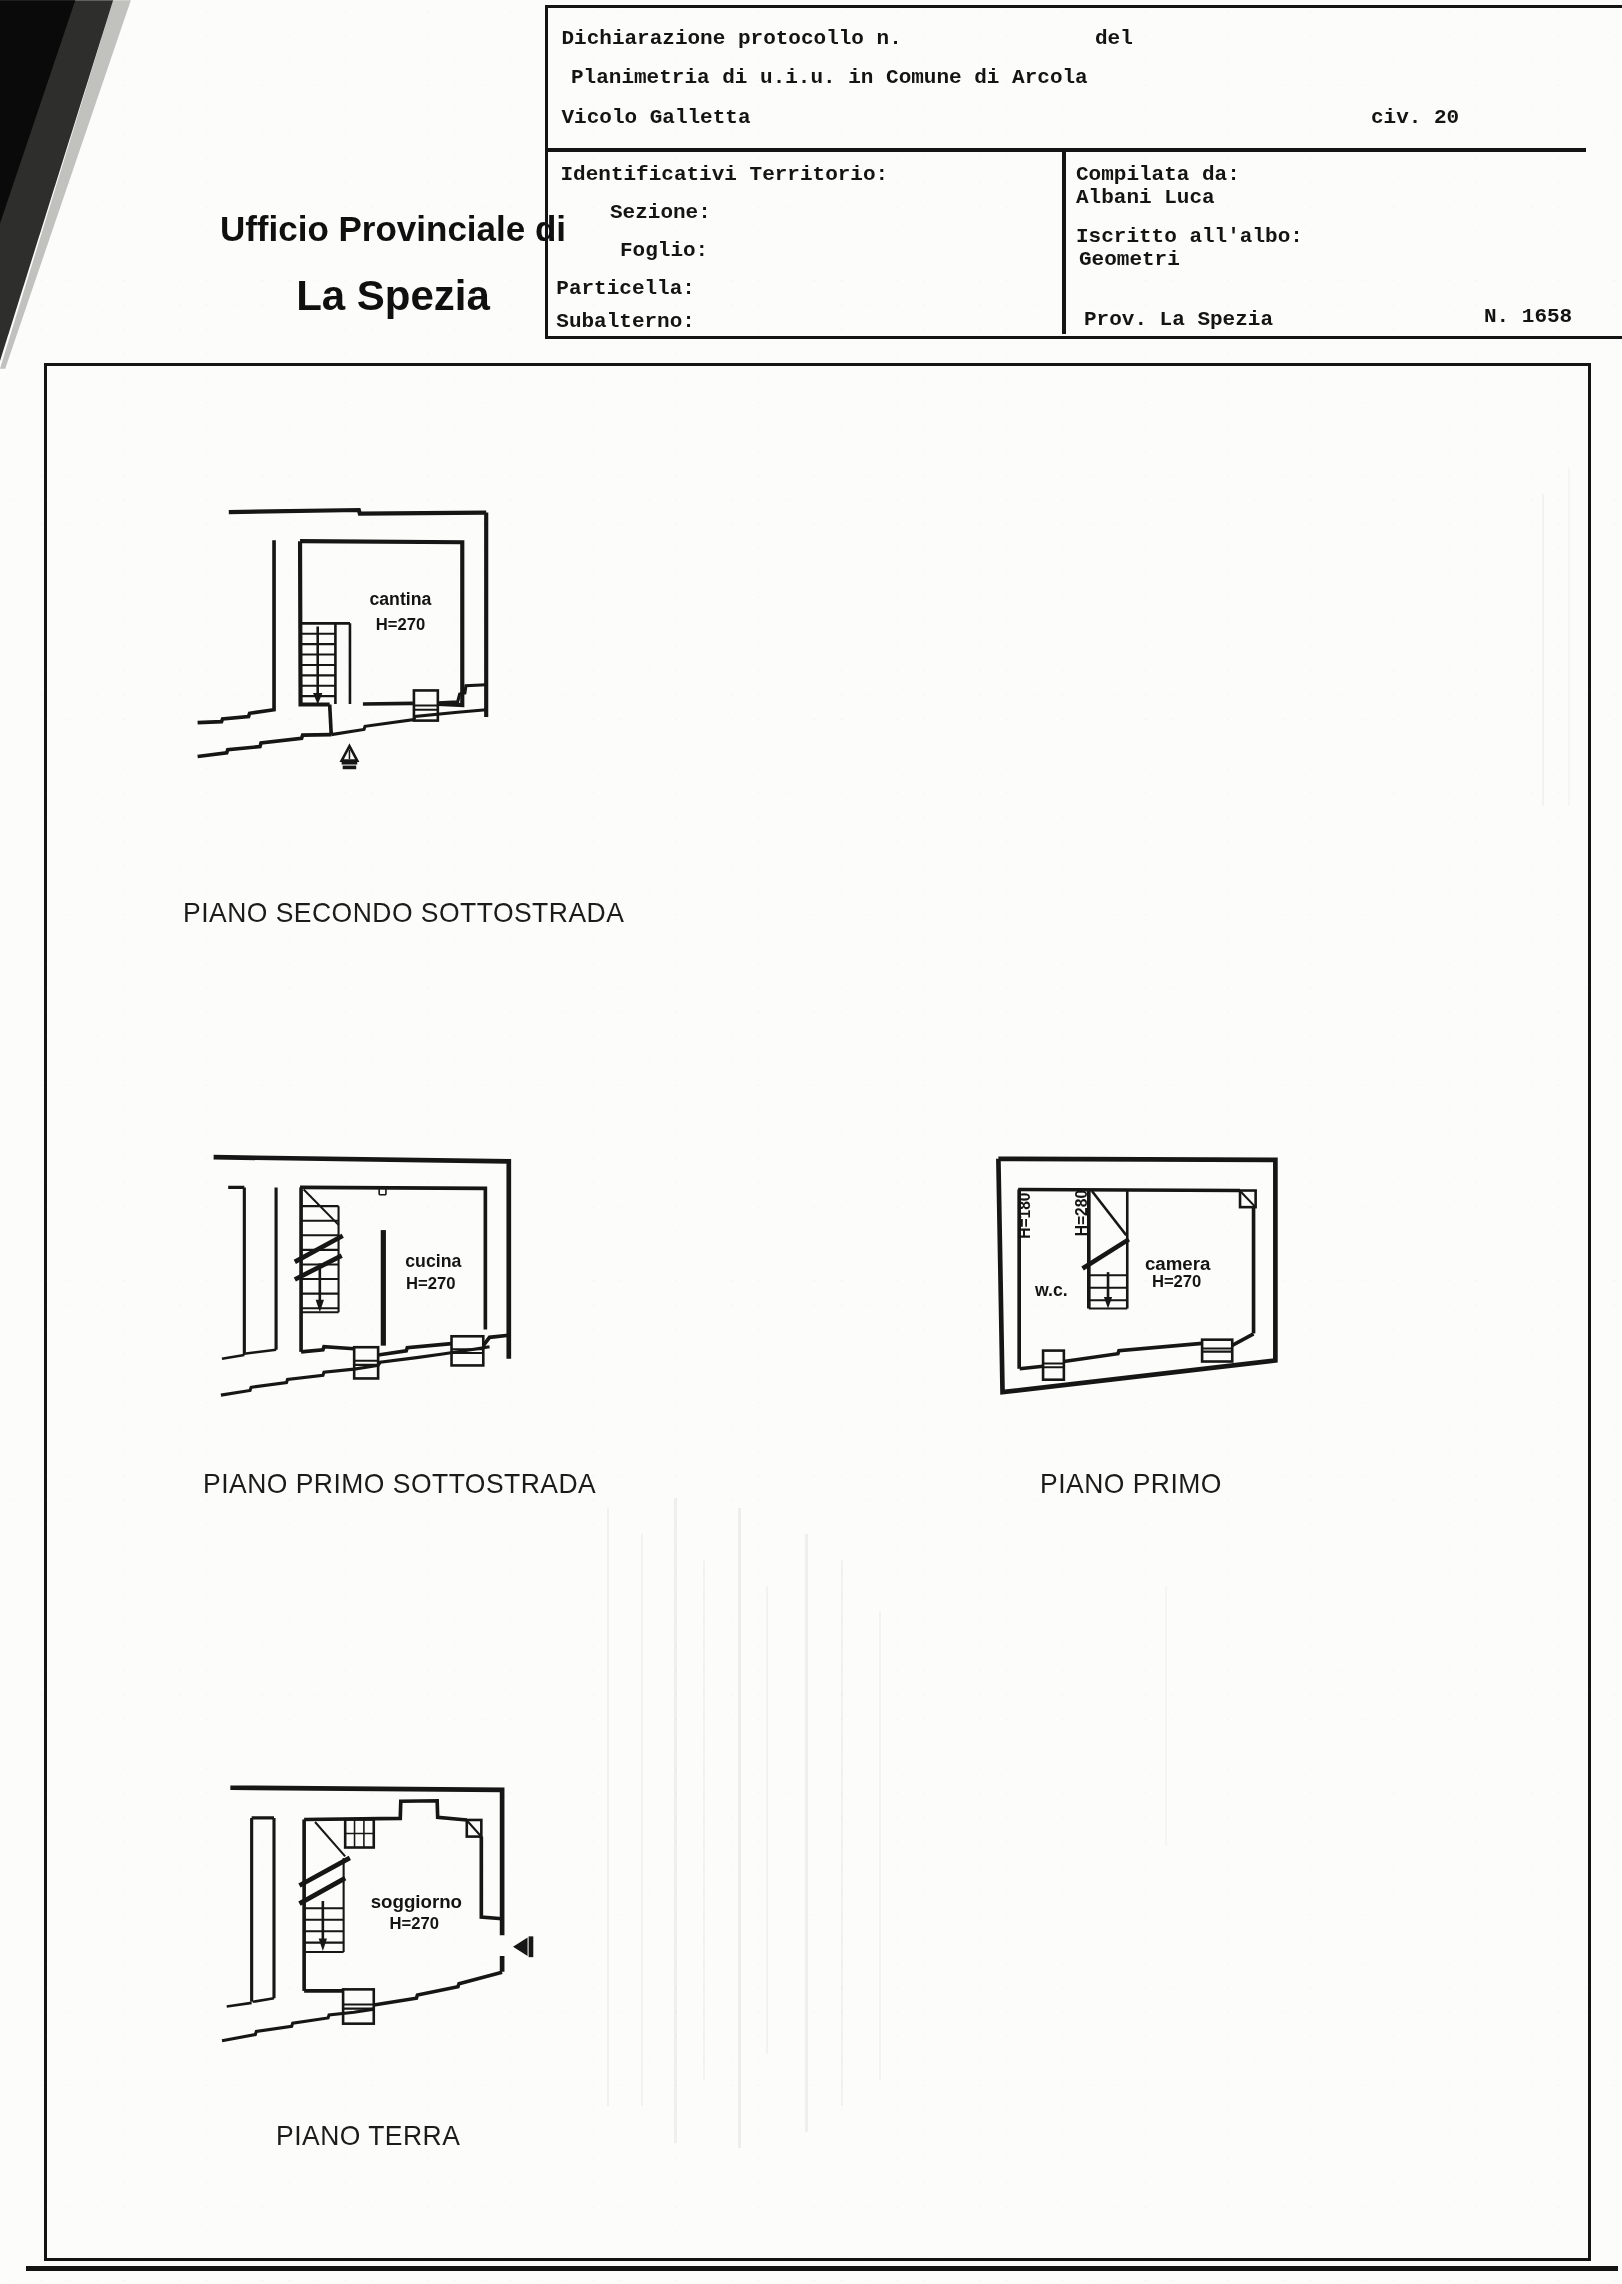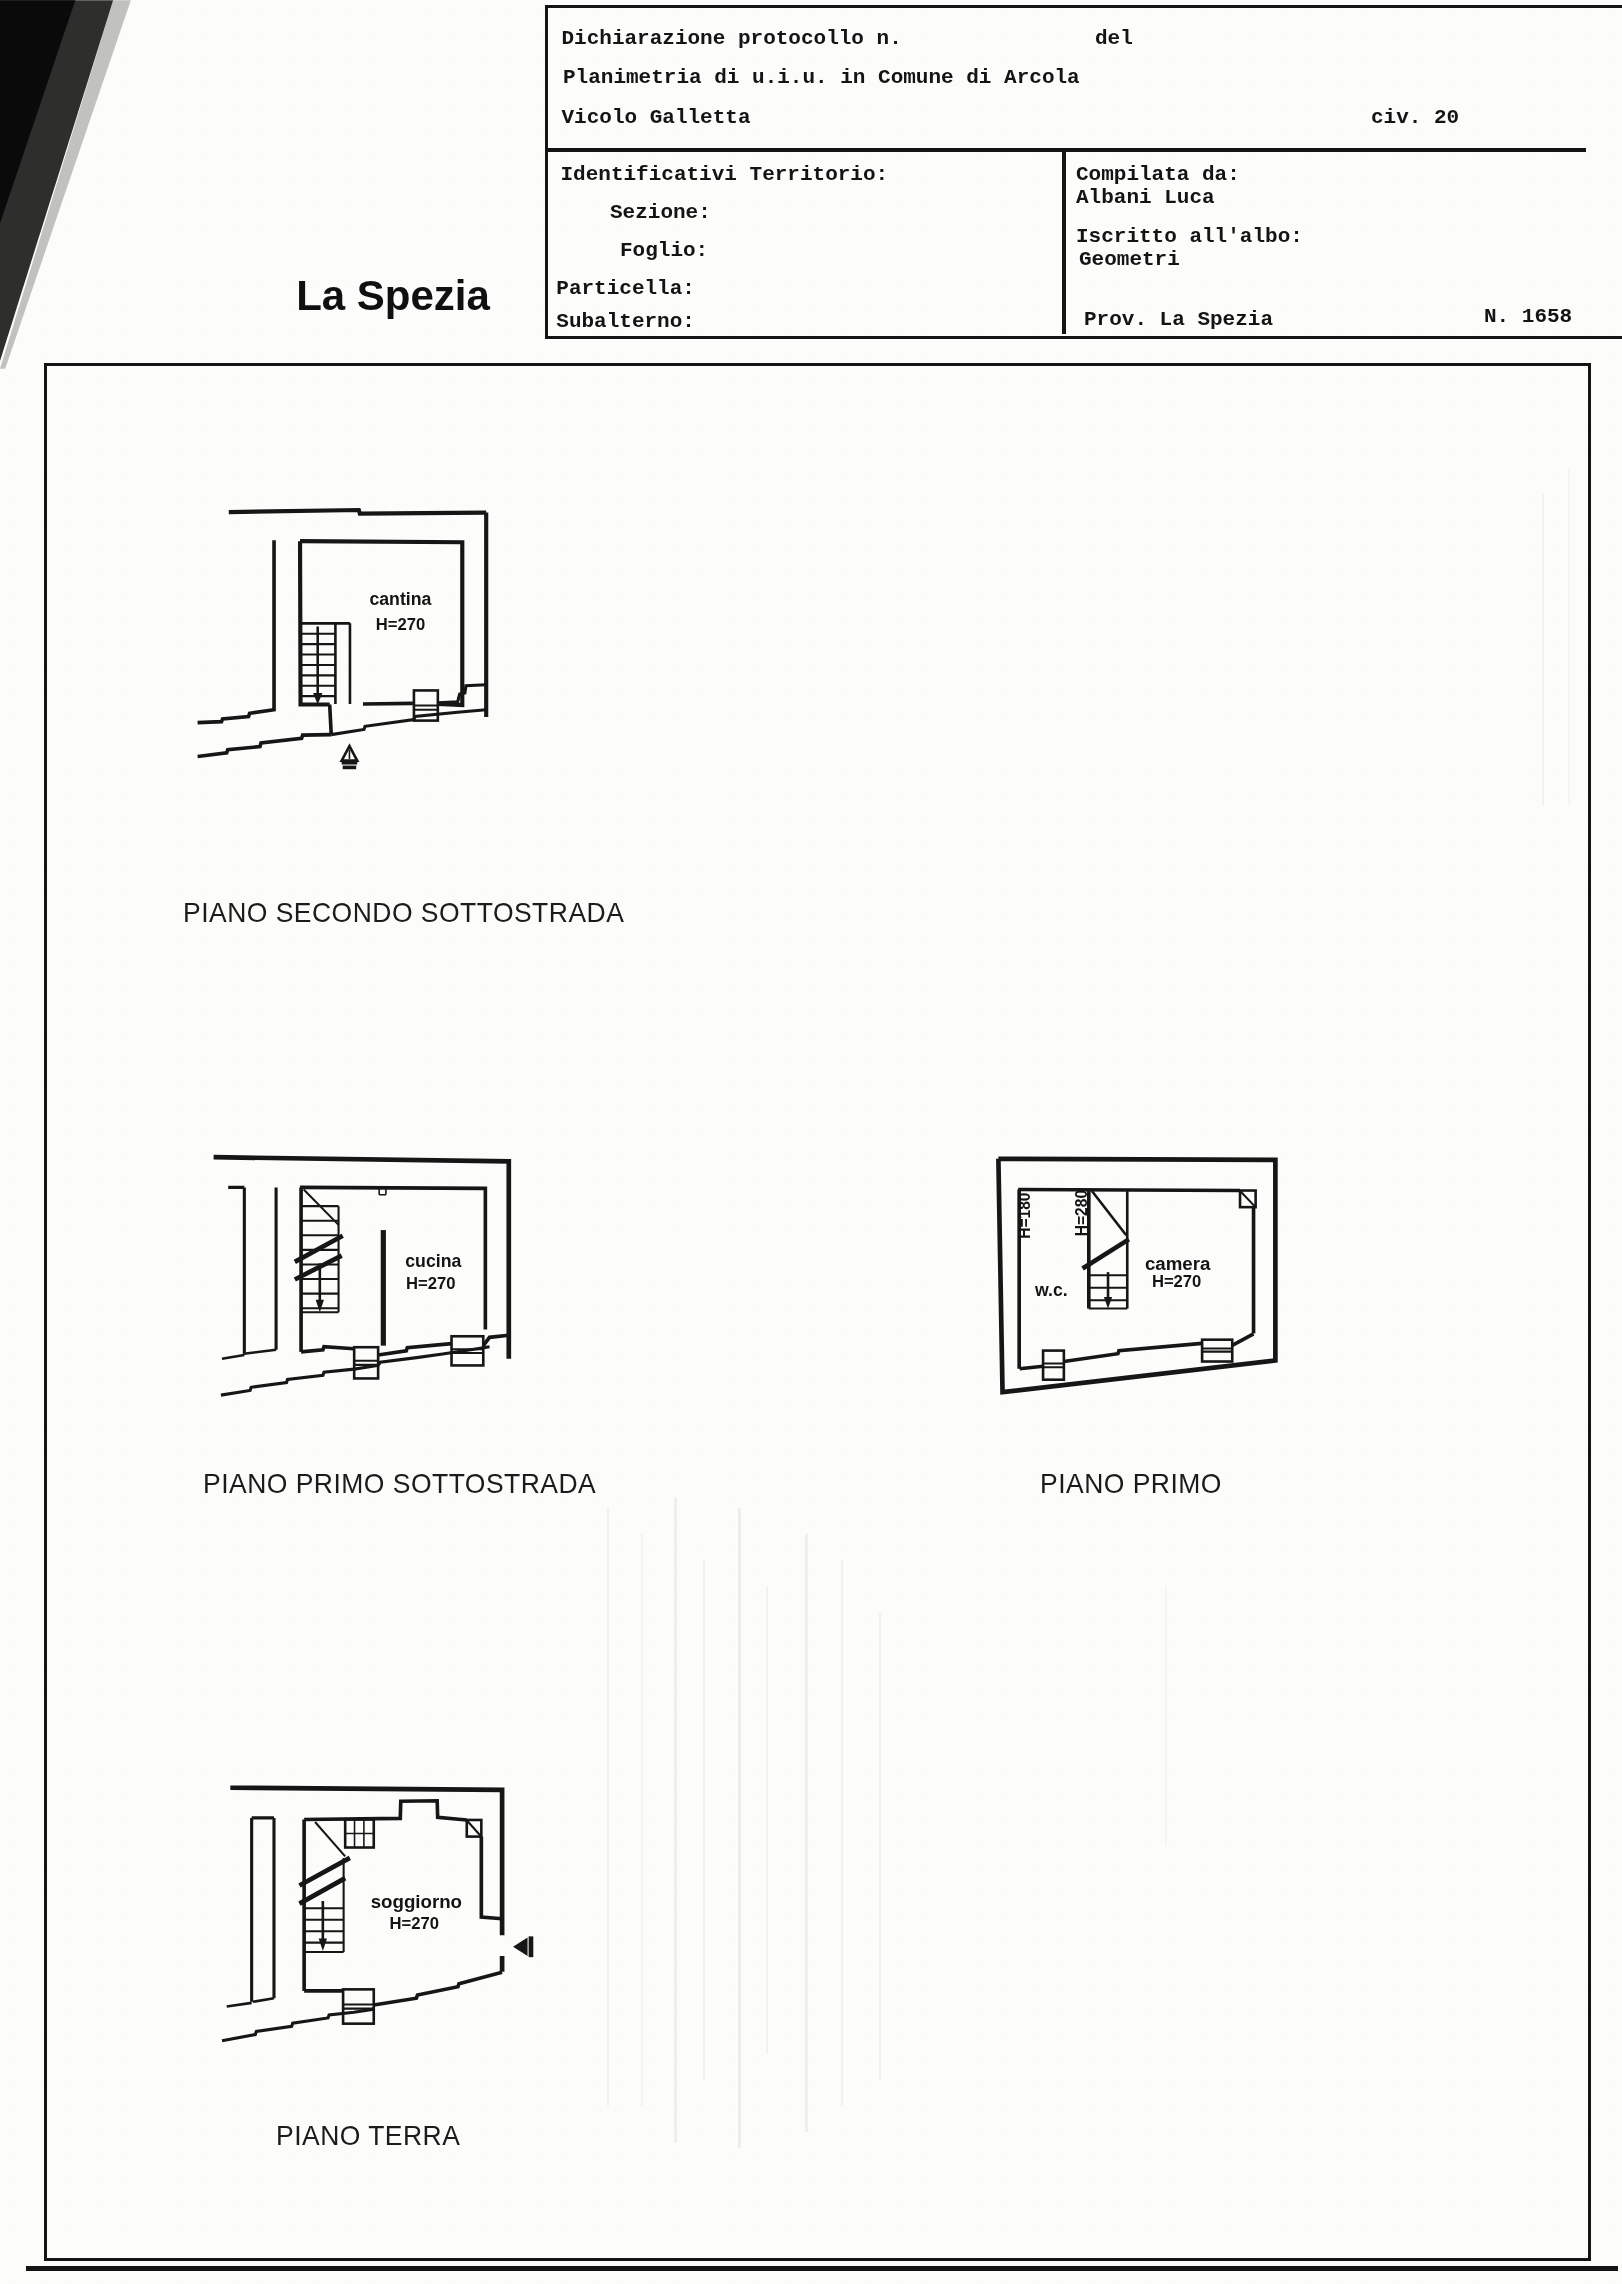--- a/index.html
+++ b/index.html
@@ -23,31 +23,32 @@
 
 <div class="page">
 
   <svg class="abs" style="left:0;top:0" width="135" height="369" viewBox="0 0 260 710">
     <polygon points="218,0 252,0 10,710 0,710" fill="#8f8f8a" opacity="0.55"></polygon>
     <polygon points="0,0 218,0 0,695" fill="#2e2e2c"></polygon>
     <polygon points="0,0 145,0 0,430" fill="#0a0a0a"></polygon>
   </svg>
 
   <div class="abs" style="left:107px; top:73px; width:572px; height:281px;">
+    <div class="hdr abs" style="top:136px; font-size:35px;">Ufficio Provinciale di</div>
     <div class="hdr abs" style="top:199px; font-size:42px;">La Spezia</div>
   </div>
 
 
   <div class="abs box" style="left:545px; top:5.2px; width:1142px; height:334px;">
     <div class="abs" style="left:0; top:140px; width:1038px; height:4.2px; background:#141414;"></div>
     <div class="abs" style="left:514px; top:140px; width:4.2px; height:186px; background:#141414;"></div>
 
     <span class="mono abs" style="left:13.5px;   top:19px;">Dichiarazione protocollo n.</span>
     <span class="mono abs" style="left:547px; top:19px;">del</span>
-    <span class="mono abs" style="left:15px;   top:58px;text-align:right;">Planimetria di u.i.u. in Comune di Arcola</span>
+    <span class="mono abs" style="left:23px;   top:58px;text-align:right;">Planimetria di u.i.u. in Comune di Arcola</span>
     <span class="mono abs" style="left:13.5px;   top:98px;">Vicolo Galletta</span>
     <span class="mono abs" style="left:823px; top:98px;">civ. 20</span>
 
     <span class="mono abs" style="left:12.5px;  top:155px;">Identificativi Territorio:</span>
     <span class="mono abs" style="left:62px; top:193px;">Sezione:</span>
     <span class="mono abs" style="left:72px; top:231px;">Foglio:</span>
     <span class="mono abs" style="left:8.3px;  top:269px;">Particella:</span>
     <span class="mono abs" style="left:8.3px;  top:302px;">Subalterno:</span>
 
     <span class="mono abs" style="left:528px; top:155px;">Compilata da:</span>

